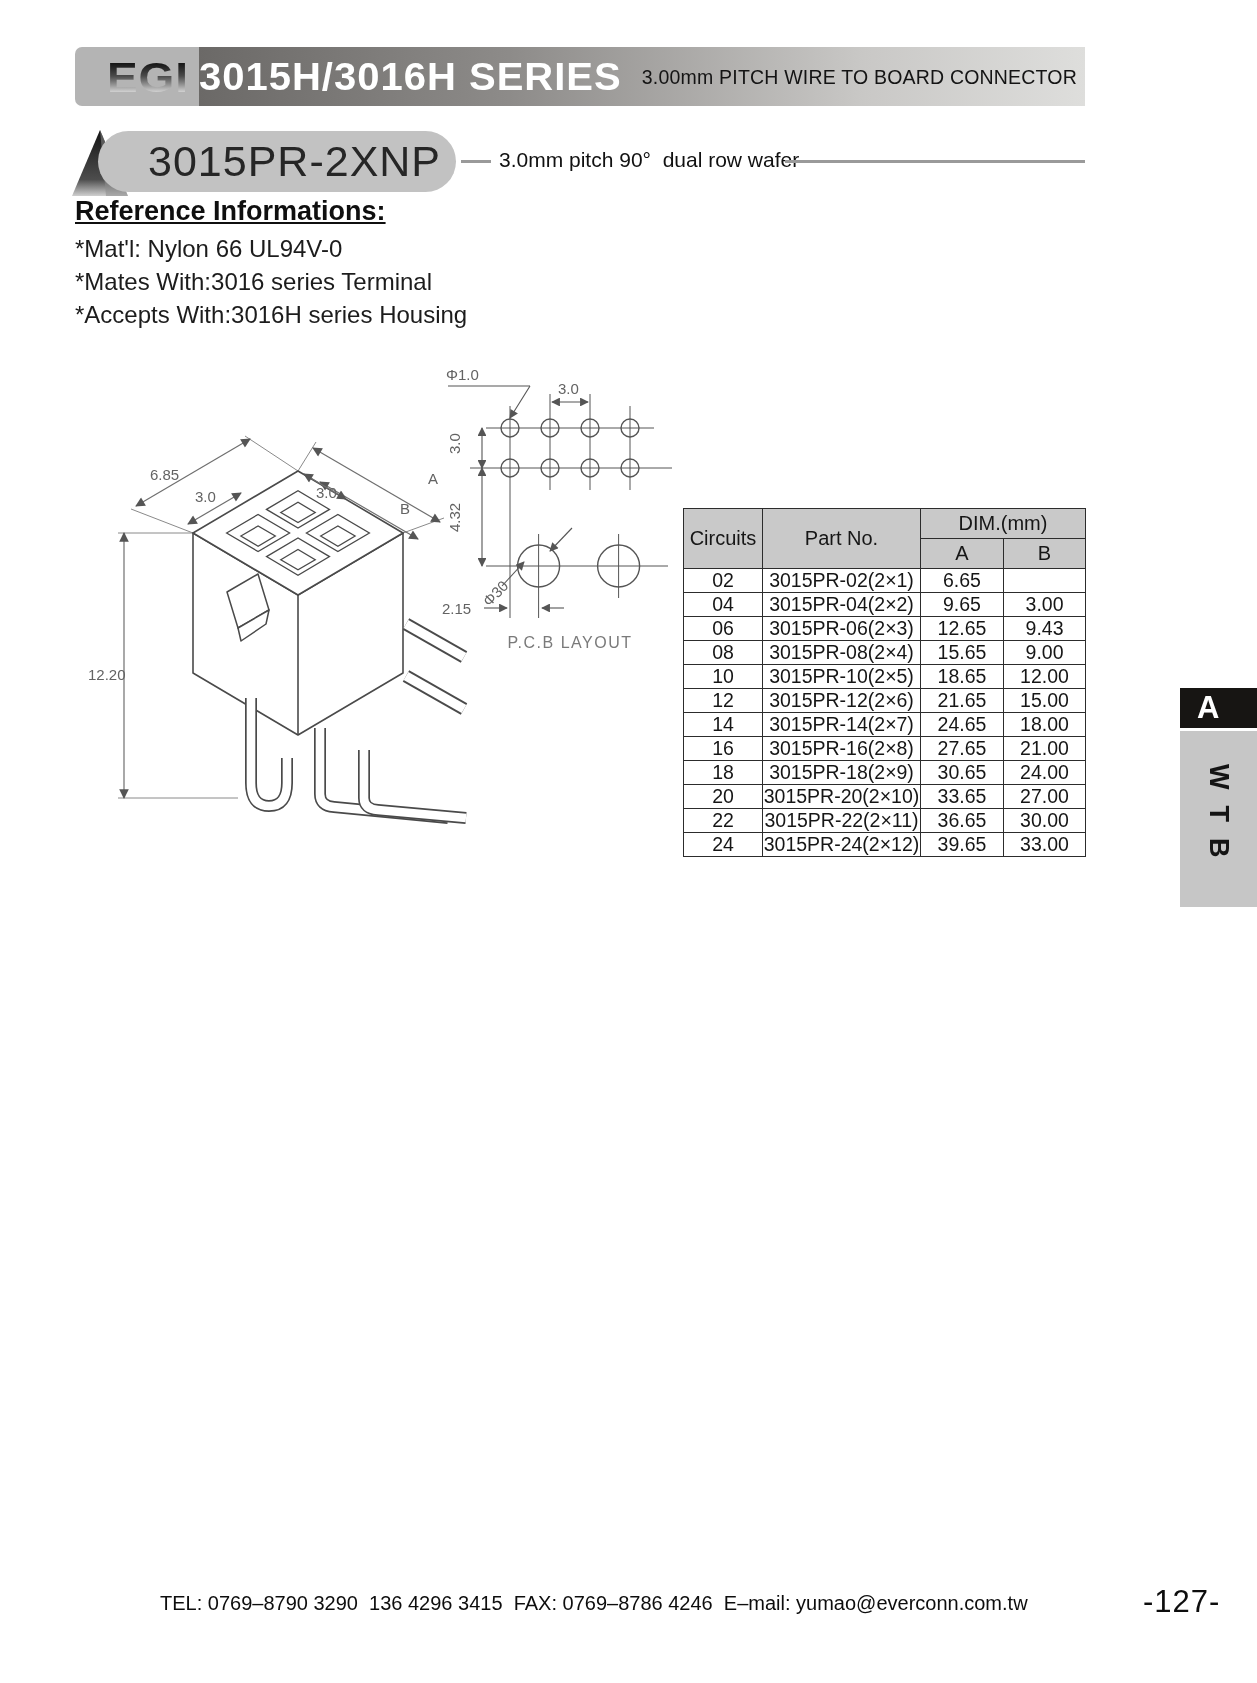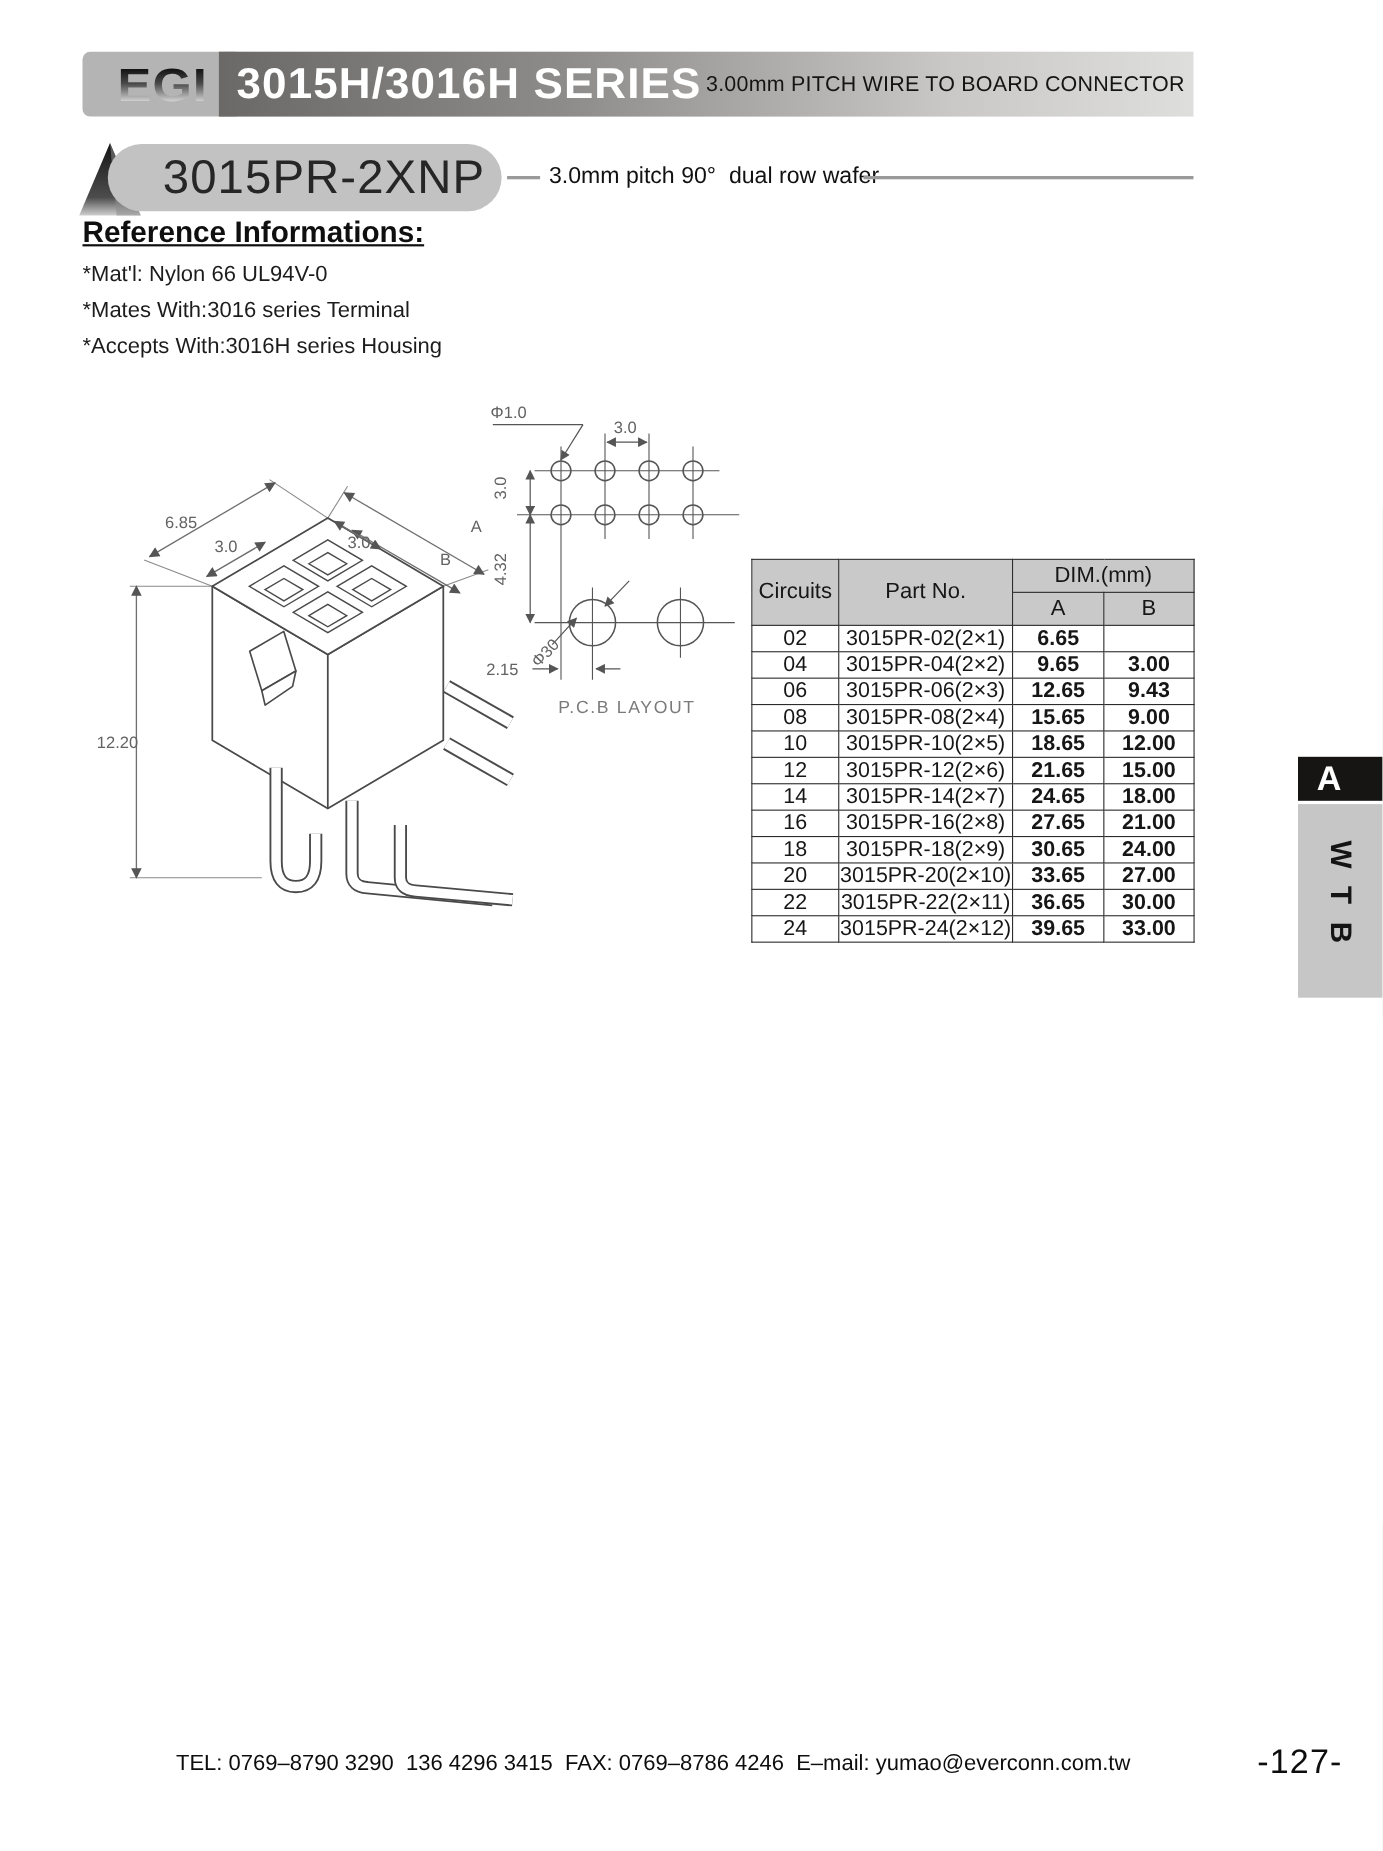--- a/index.html
+++ b/index.html
@@ -9,54 +9,54 @@
   
   .logo-box { position:absolute; left:75px; top:47px; width:146px; height:59px;
     background:#b4b4b4; border-radius:7px; display:flex; align-items:center; justify-content:center; }
   .logo-text { font-weight:900; font-size:46px; letter-spacing:1px; transform:scaleY(.92);
     background:linear-gradient(#0c0c0c 18%, #4a4a4a 48%, #f2f2f2 88%);
     -webkit-background-clip:text; background-clip:text; color:transparent;
     text-shadow:none; }
   .banner { position:absolute; left:199px; top:47px; width:886px; height:59px;
     background:linear-gradient(90deg,#6b6967 0%, #8d8b89 35%, #c9c8c6 75%, #dededc 100%);
     display:flex; align-items:center; }
-  .series-title { color:#ffffff; font-weight:800; font-size:40px; letter-spacing:1px; padding-left:16px; transform:scaleY(.98); }
+  .series-title { color:#ffffff; font-weight:800; font-size:40px; letter-spacing:1px; padding-left:0; transform:scaleY(.98); }
   .banner-tagline { position:absolute; right:8px; top:50%; transform:translateY(-50%);
     color:#141414; font-size:19.5px; letter-spacing:.2px; white-space:pre; }
 
   
   .badge-tri { position:absolute; left:66px; top:128px; width:76px; height:70px; }
   .badge-capsule { position:absolute; left:98px; top:131px; width:358px; height:61px;
     background:#c2c2c2; border-radius:31px; display:flex; align-items:center; }
   .badge-text { font-size:43px; color:#262626; padding-left:50px; letter-spacing:1px; }
   .desc-line-l { position:absolute; left:461px; top:160px; width:30px; height:3px; background:#9a9a9a; }
   .desc-text { position:absolute; left:499px; top:148px; font-size:21px; color:#111; white-space:pre; }
   .desc-line-r { position:absolute; left:785px; top:160px; width:300px; height:3px; background:#9a9a9a; }
 
   
   .ref-heading { position:absolute; left:75px; top:196px; font-size:27px; font-weight:700; color:#0f0f0f;text-decoration:underline; }
-  .ref-list { position:absolute; left:75px; top:233px; font-size:20px; color:#1c1c1c; line-height:32px; }
+  .ref-list { position:absolute; left:75px; top:233px; font-size:24px; color:#1c1c1c; line-height:32px; }
   .ref-list div { margin-bottom:1px; }
 
   
   .iso-svg { position:absolute; left:88px; top:398px; }
   .pcb-svg { position:absolute; left:430px; top:356px; }
 
   
   .table-title { position:absolute; left:683px; top:438px; font-family:"Liberation Serif", serif;
     font-weight:700; font-size:24px; color:#111; }
   .order-table { position:absolute; left:683px; top:508px; width:402px; border-collapse:collapse;
     table-layout:fixed; font-size:19.5px; color:#161616; }
   .order-table th, .order-table td { border:1.6px solid #2c2c2c; text-align:center; padding:0; }
   .order-table th { background:#c9c9c9; font-weight:400; font-size:20px; }
   .order-table .h1 { height:30px; }
   .order-table .h2 { height:30px; }
   .order-table td { height:24px; background:#fff; }
   .col-c { width:79px; } .col-p { width:158px; } .col-a { width:83px; } .col-b { width:82px; }
-  .val-a, .val-b { font-weight:700; }
+  .val-a, .val-b { font-weight:400; }
   .diag { background-image:linear-gradient(to top right, transparent calc(50% - 1px), #4a4a4a calc(50% - 1px), #4a4a4a calc(50% + 1px), transparent calc(50% + 1px)); }
 
   
   .side-tab { position:absolute; left:1180px; top:688px; width:77px; height:40px; background:#171513;
     color:#fff; font-weight:800; font-size:31px; display:flex; align-items:center; padding-left:17px; }
   .side-wtb { position:absolute; left:1180px; top:731px; width:77px; height:176px; background:#c6c6c6;
     display:flex; align-items:center; justify-content:center; }
   .wtb-text { writing-mode:vertical-rl; font-weight:700; font-size:27px; letter-spacing:16px; color:#141414; }
 
   

